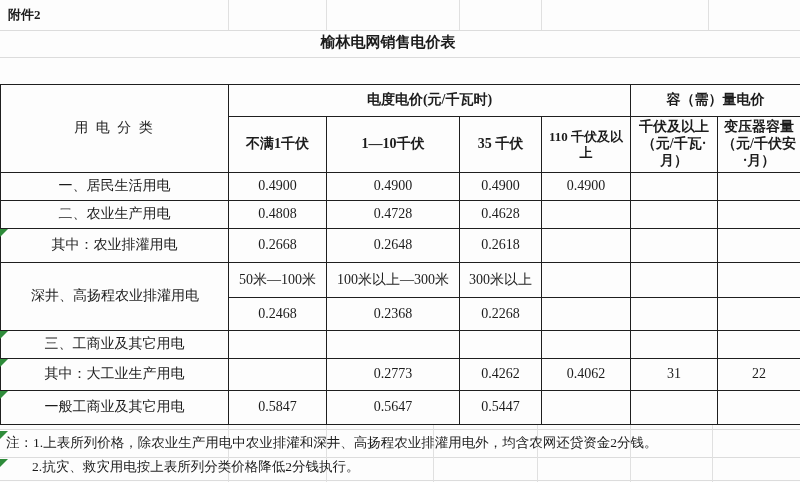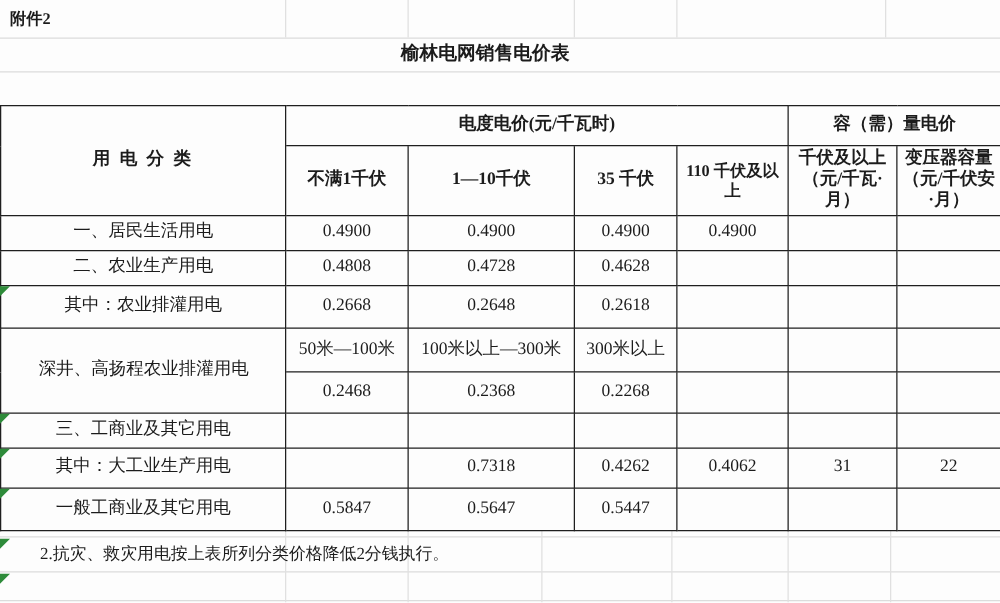--- a/index.html
+++ b/index.html
@@ -31,21 +31,21 @@
   }
   table.price td {
     border: 1.5px solid #1f1f1f;
     text-align: center; vertical-align: middle;
     font-size: 14px; line-height: 1.2;
     padding: 1px 2px;
     overflow: hidden;
   }
   td.hdr { font-weight: bold; }
   td.hdr-small { font-weight: bold; font-size: 12.5px; }
-  td.classification { font-weight: bold; font-size: 15px; letter-spacing: 2px; }
+  td.classification { font-weight: normal; font-size: 15px; letter-spacing: 2px; }
   td.rowlabel { text-align: left; padding-left: 7px; }
   td.rowlabel.flush { padding-left: 3px; }
   td.indent1 { padding-left: 30px; margin-left: 44px; }
   td.indent2 { padding-left: 64px; }
   td.depth { font-size: 13px; }
 
   .notes { position: absolute; left: 6px; top: 431px; width: 792px; font-size: 13.5px; }
   .note-line { line-height: 24px; white-space: nowrap; }
   .note-line.second { margin-left: 26px; }
 
@@ -157,21 +157,21 @@
     <td></td>
     <td></td>
     <td></td>
     <td></td>
     <td></td>
   </tr>
 
   <tr style="height:32px">
     <td class="rowlabel indent1">其中：大工业生产用电</td>
     <td></td>
-    <td>0.7318</td>
+    <td>0.2773</td>
     <td>0.4262</td>
     <td>0.4062</td>
     <td>31</td>
     <td>22</td>
   </tr>
 
   <tr style="height:34px">
     <td class="rowlabel indent2">一般工商业及其它用电</td>
     <td>0.5847</td>
     <td>0.5647</td>
@@ -184,14 +184,15 @@
   </table>
 
 <div class="err-tri" style="top:229px"></div>
 <div class="err-tri" style="top:331px"></div>
 <div class="err-tri" style="top:359px"></div>
 <div class="err-tri" style="top:391px"></div>
 <div class="err-tri" style="top:431px"></div>
 <div class="err-tri" style="top:459px"></div>
 
 <div class="notes">
+  <div class="note-line">注：1.上表所列价格，除农业生产用电中农业排灌和深井、高扬程农业排灌用电外，均含农网还贷资金2分钱。</div>
   <div class="note-line second">2.抗灾、救灾用电按上表所列分类价格降低2分钱执行。</div>
 </div>
 
 </body></html>

